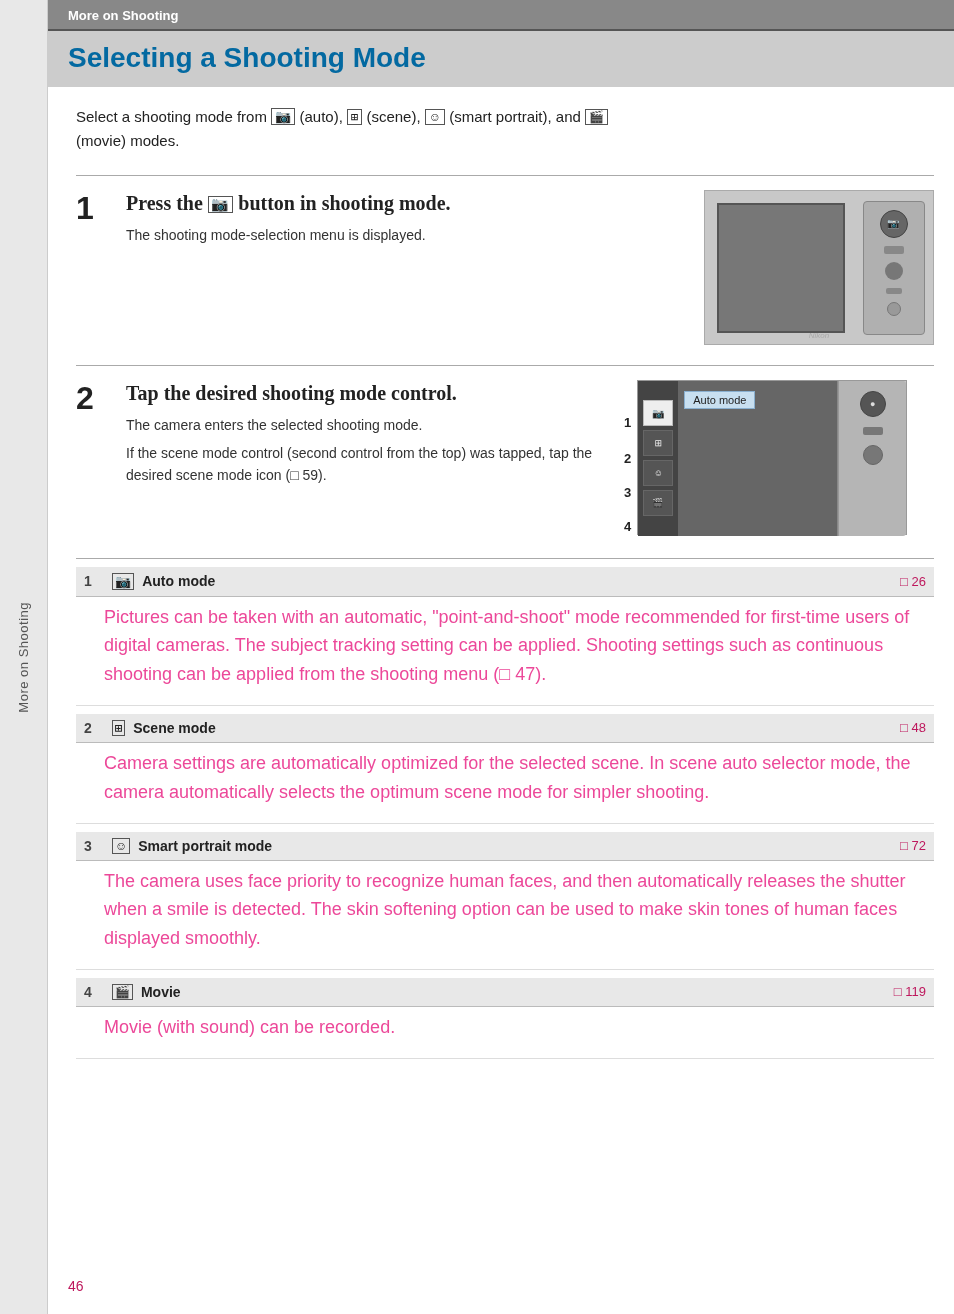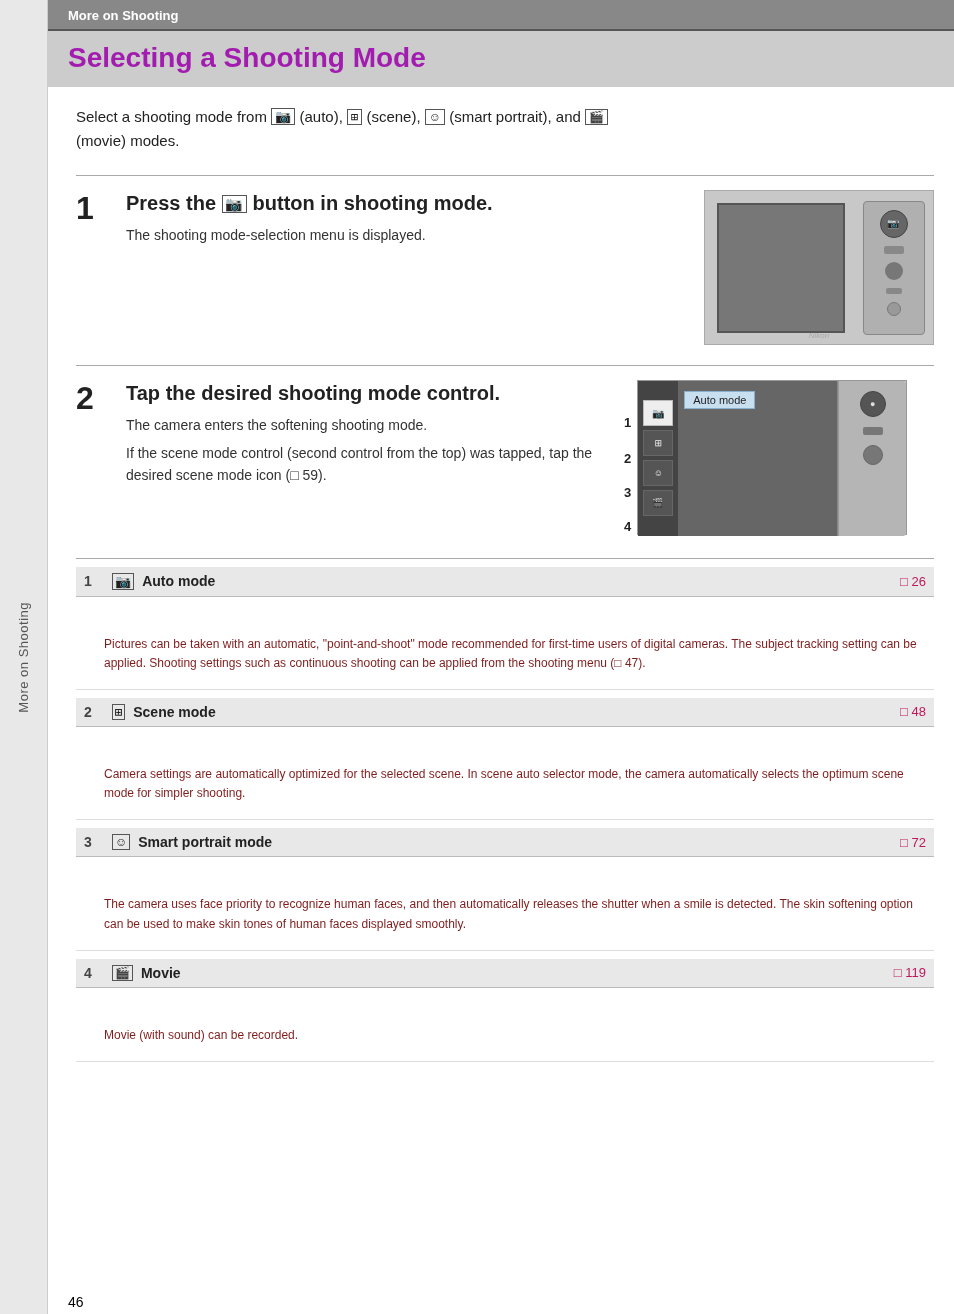--- a/index.html
+++ b/index.html
@@ -58,21 +58,21 @@
     }
 
     
     .title-section {
       background: #ccc;
       padding: 10px 20px 12px 20px;
     }
     .page-title {
       font-size: 28px;
       font-weight: bold;
-      color: #a21caf;
+      color: #0369a1;
       line-height: 1.2;
     }
 
     
     .content-area {
       padding: 18px 20px 20px 28px;
       flex: 1;
     }
 
     .intro-text {
@@ -103,20 +103,21 @@
     .step-body {
       flex: 1;
     }
 
     .step-heading {
       font-size: 20px;
       font-weight: bold;
       color: #222;
       margin-bottom: 8px;
       line-height: 1.3;
+      font-family: Liberation Serif, serif;
     }
 
     .step-desc {
       font-size: 14px;
       color: #333;
       line-height: 1.6;
       margin-bottom: 6px;
     }
 
     .step-content-row {
@@ -163,33 +164,32 @@
       color: #444;
       min-width: 20px;
     }
 
     .ref-page {
       font-size: 13px;
       color: #be185d;
     }
 
     .ref-body-text {
-      font-size: 12px;
-      color: #7f1d1d;
+      font-size: 18px;
+      color: #ec4899;
       line-height: 1.6;
       padding: 6px 10px 8px 28px;
-      margin-top: 32px;
     }
 
     .page-number {
       position: absolute;
-      bottom: 4px;
+      bottom: 20px;
       left: 20px;
       font-size: 14px;
-      color: #000000;
+      color: #be185d;
     }
 
     .step-step-1 {
       align-items: flex-start;
     }
 
     .page-bottom {
       position: relative;
       padding: 10px 20px;
     }
@@ -396,21 +396,21 @@
           </div>
         </div>
       </div>
 
       <div class="step" style="border-top:1.5px solid #aaa; padding-top:14px; margin-bottom:14px;">
         <div class="step-number">2</div>
         <div class="step-body">
           <div class="step-content-row">
             <div class="step-text-col">
               <div class="step-heading">Tap the desired shooting mode control.</div>
-              <p class="step-desc">The camera enters the softening shooting mode.</p>
+              <p class="step-desc">The camera enters the selected shooting mode.</p>
               <p class="step-desc">If the scene mode control (second control from the top) was tapped, tap the desired scene mode icon (□ 59).</p>
             </div>
 
             <div class="step2-diagram">
               <div style="display:flex; align-items:flex-start; gap:4px;">
 
                 <div style="display:flex; flex-direction:column; padding-top:24px; gap:0; margin-right:2px;">
                   <div style="height:38px; display:flex; align-items:center; font-size:13px; font-weight:bold;">1</div>
                   <div style="height:34px; display:flex; align-items:center; font-size:13px; font-weight:bold;">2</div>
                   <div style="height:34px; display:flex; align-items:center; font-size:13px; font-weight:bold;">3</div>

